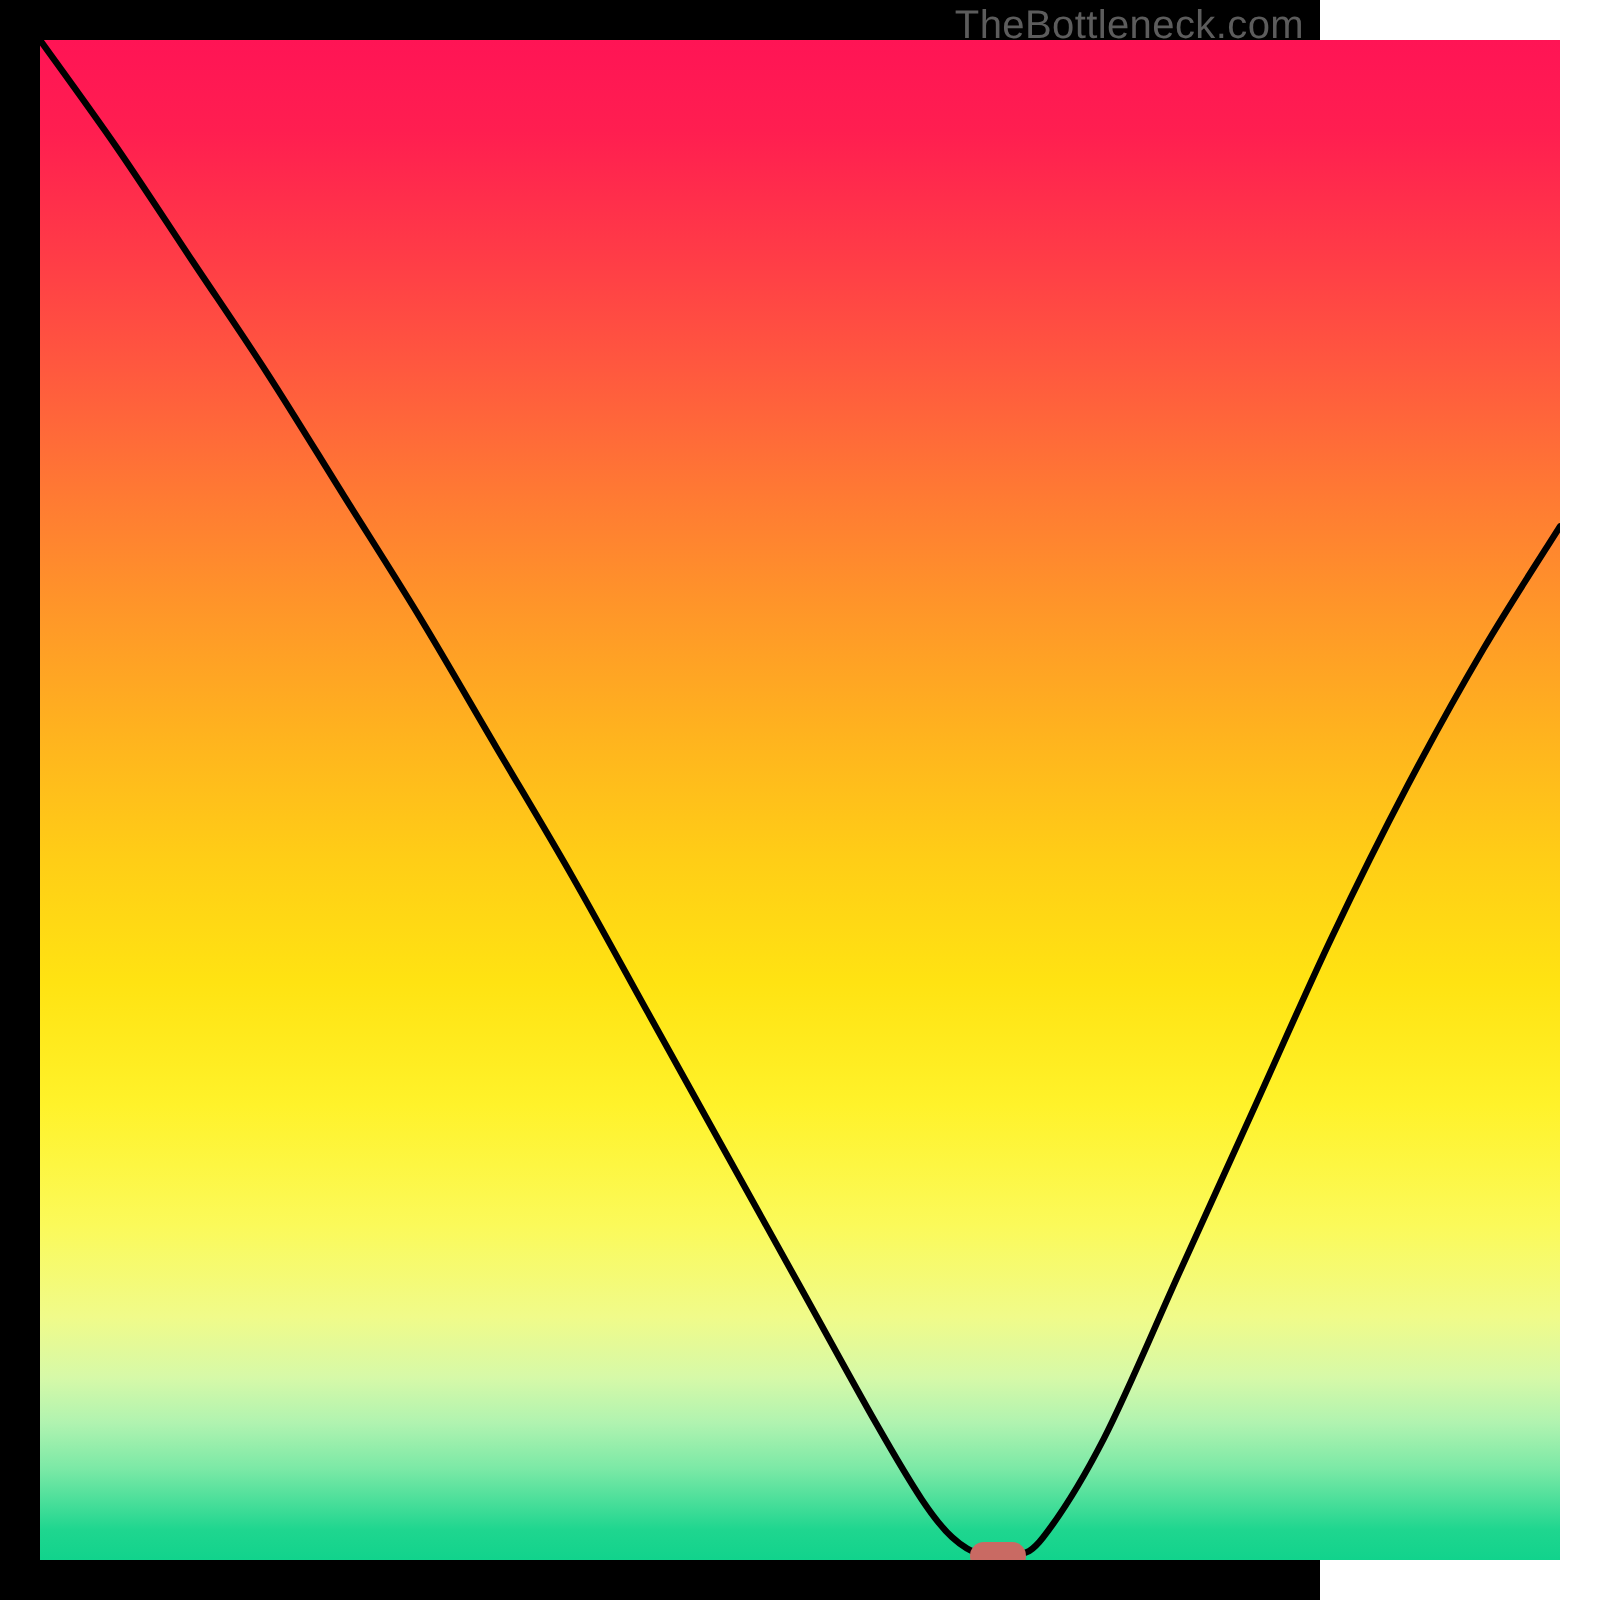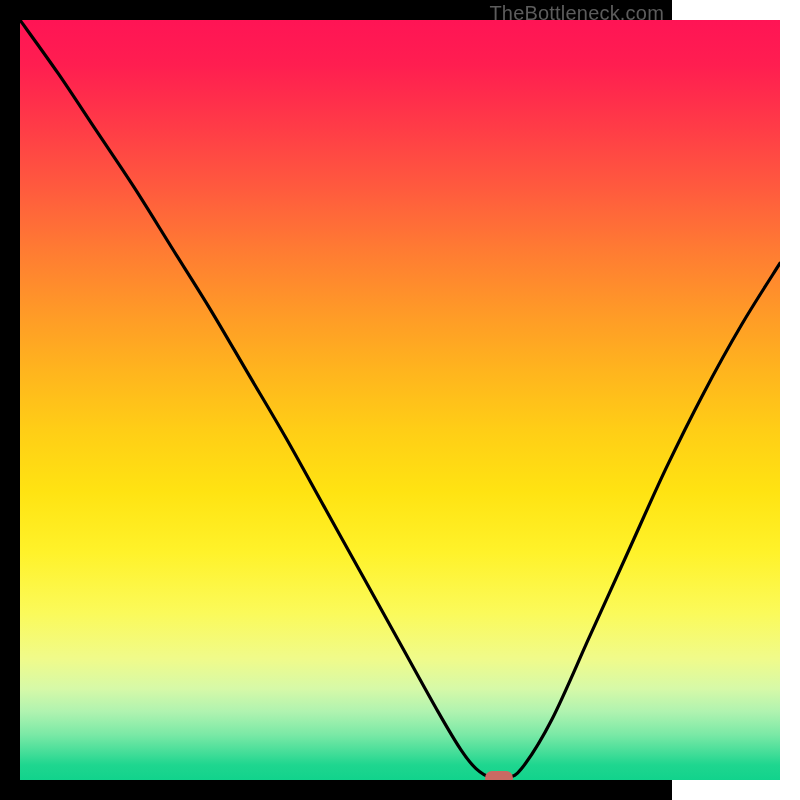--- a/index.html
+++ b/index.html
@@ -6,21 +6,20 @@
     margin: 0;
     padding: 0;
     background: #fff;
     font-family: Arial, sans-serif;
   }
   .chart-container {
     width: 660px;
     height: 800px;
     position: relative;
     background: #000;
-    padding-left: 12px;
   }
   .plot-area {
     position: absolute;
     left: 20px;
     top: 20px;
     width: 760px;
     height: 760px;
     overflow: hidden;
   }
   .gradient-bg {

